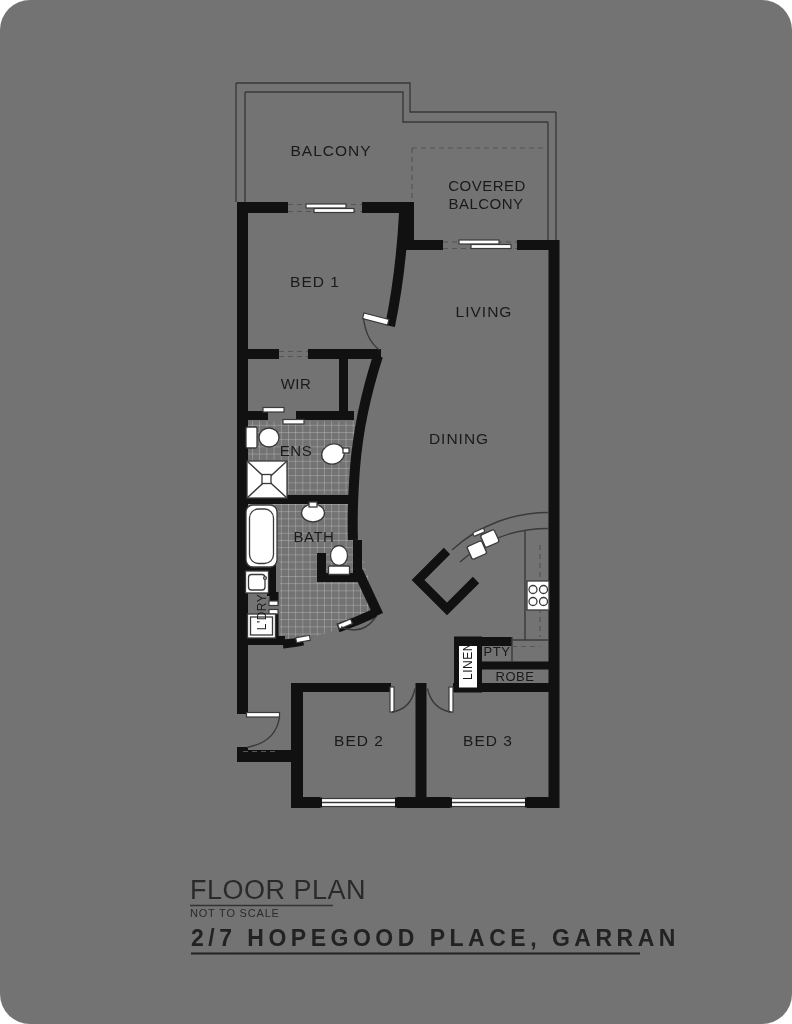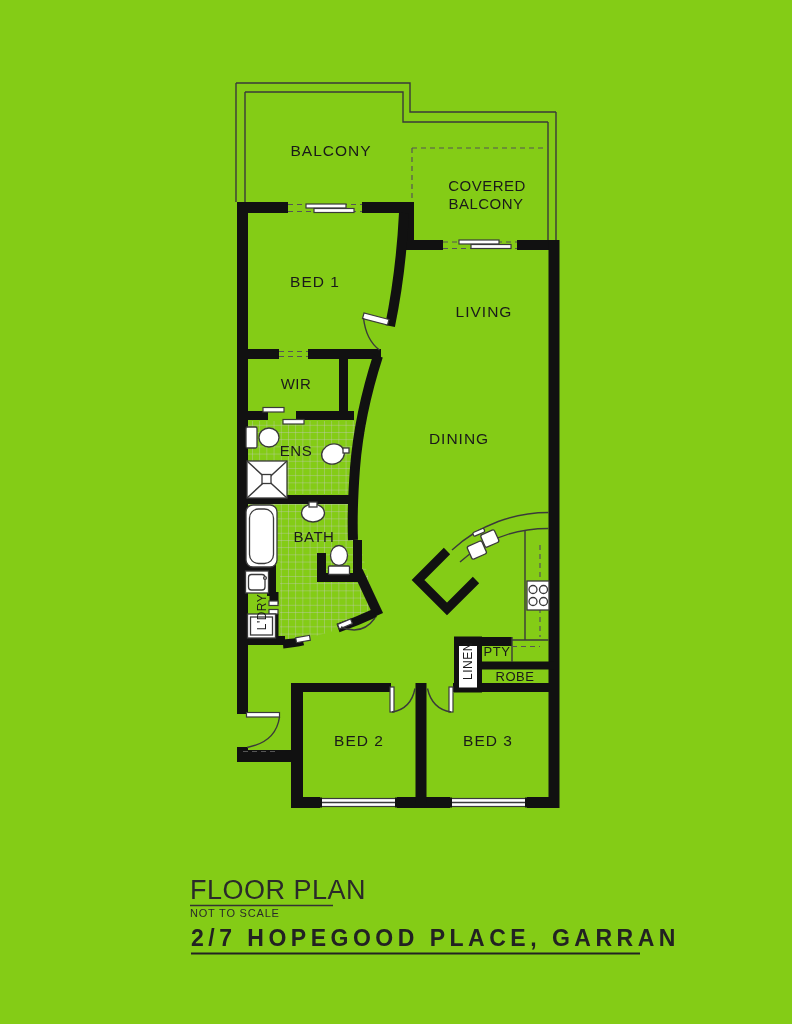--- a/index.html
+++ b/index.html
@@ -1,16 +1,16 @@
 <!DOCTYPE html>
 <html><head>
 <meta charset="utf-8">
 <style>
   html,body{margin:0;padding:0;background:#ffffff;}
-  .page{width:792px;height:1024px;position:relative;background:#84cc16;overflow:hidden;}
+  .page{width:792px;height:1024px;position:relative;background:#737373;overflow:hidden;border-radius:30px;}
   svg{display:block;}
   text{font-family:"Liberation Sans",sans-serif;fill:#1a1a1a;}
   .room-label{font-size:15.5px;letter-spacing:1px;}
   .room-label-sm{font-size:15px;letter-spacing:0.5px;}
   .closet-label{font-size:13px;letter-spacing:0.5px;}
   .tiny-label{font-size:12px;letter-spacing:0.5px;}
   .title-main{font-size:27px;letter-spacing:0.5px;fill:#2a2a2a;}
   .title-sub{font-size:11px;letter-spacing:0.8px;fill:#2a2a2a;}
   .title-address{font-size:23px;font-weight:bold;letter-spacing:4.5px;fill:#222;}
   .wall{stroke:#111;fill:none;}

